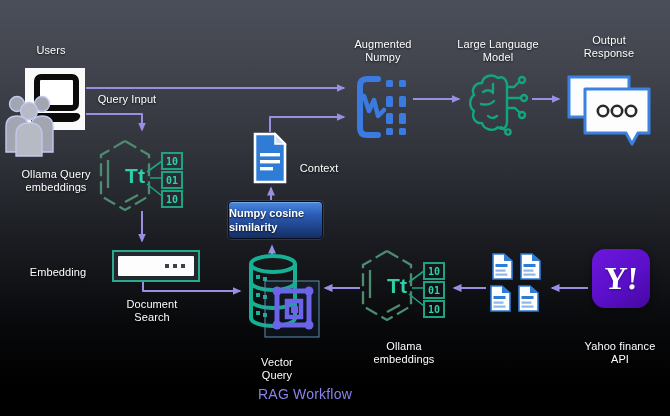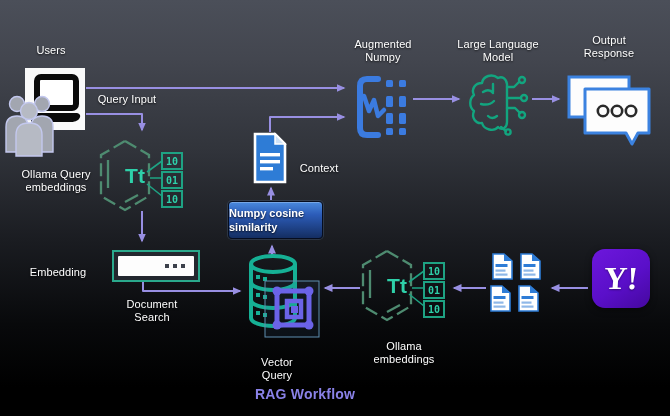--- a/index.html
+++ b/index.html
@@ -41,21 +41,21 @@
     background:linear-gradient(145deg,#6d17dc 0%,#5a0fc9 55%,#45089f 100%);
     display:flex;align-items:center;justify-content:center;
     box-shadow:0 2px 6px rgba(0,0,0,.5);
   }
   #yahoo-logo{
     color:#fff;font-family:"Liberation Serif",serif;font-weight:bold;font-size:32px;
     transform:skewX(-4deg);text-shadow:0 1px 2px rgba(0,0,0,.4);
   }
   #rag-title{
     position:absolute;left:235px;top:386px;width:140px;text-align:center;
-    color:#8a82e8;font-weight:bold;font-size:14px;letter-spacing:.2px;
+    color:#8a82e8;font-weight:normal;font-size:14px;letter-spacing:.2px;
   }
 </style>
 </head>
 <body>
 
 <div id="stage">
 
   <svg width="670" height="416" style="position:absolute;left:0;top:0" viewBox="0 0 670 416" fill="none">
     <defs>
       <marker id="ah" markerWidth="10" markerHeight="10" refX="7.5" refY="4" orient="auto" markerUnits="userSpaceOnUse">
@@ -293,16 +293,20 @@
         <rect x="4.5" y="11" width="12" height="3" fill="#2e7cd6"></rect>
         <rect x="4.5" y="16.5" width="10" height="2.2" fill="#8fb8e8"></rect>
         <rect x="4.5" y="20.5" width="12" height="2.2" fill="#8fb8e8"></rect>
       </g>
     </g>
   </svg>
 
   <div id="yahoo-tile">
     <span id="yahoo-logo">Y!</span>
   </div>
+  <div class="lbl" style="left:570px;top:340px;width:100px">
+    <div>Yahoo finance</div>
+    <div>API</div>
+  </div>
 
   <div id="rag-title">RAG Workflow</div>
 
 </div>
 
 </body></html>

